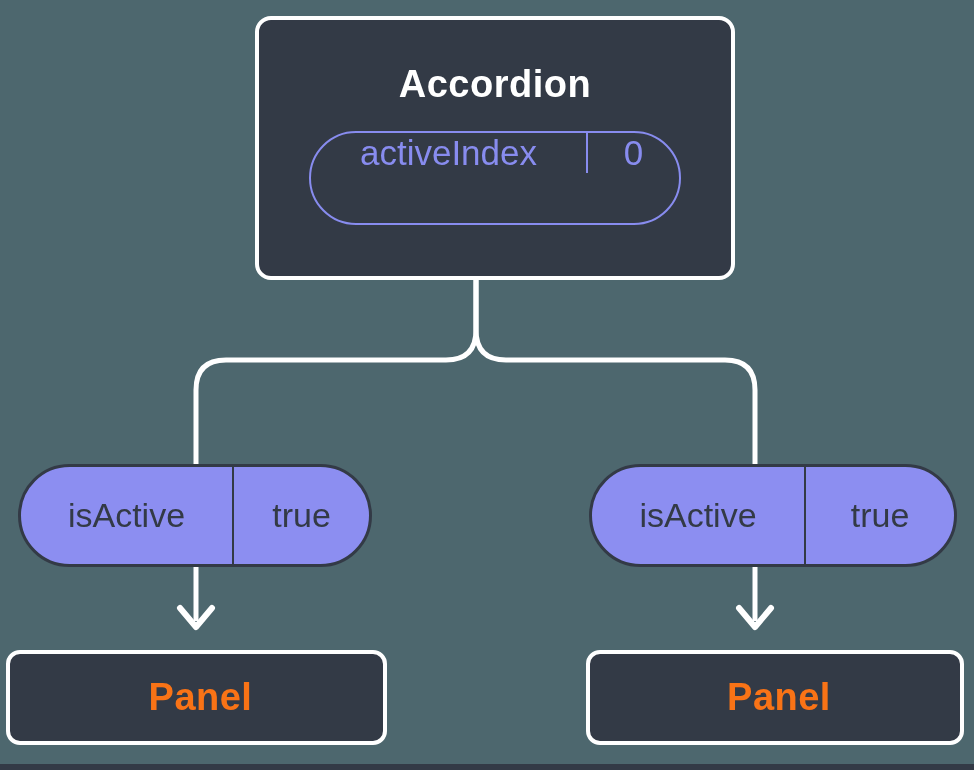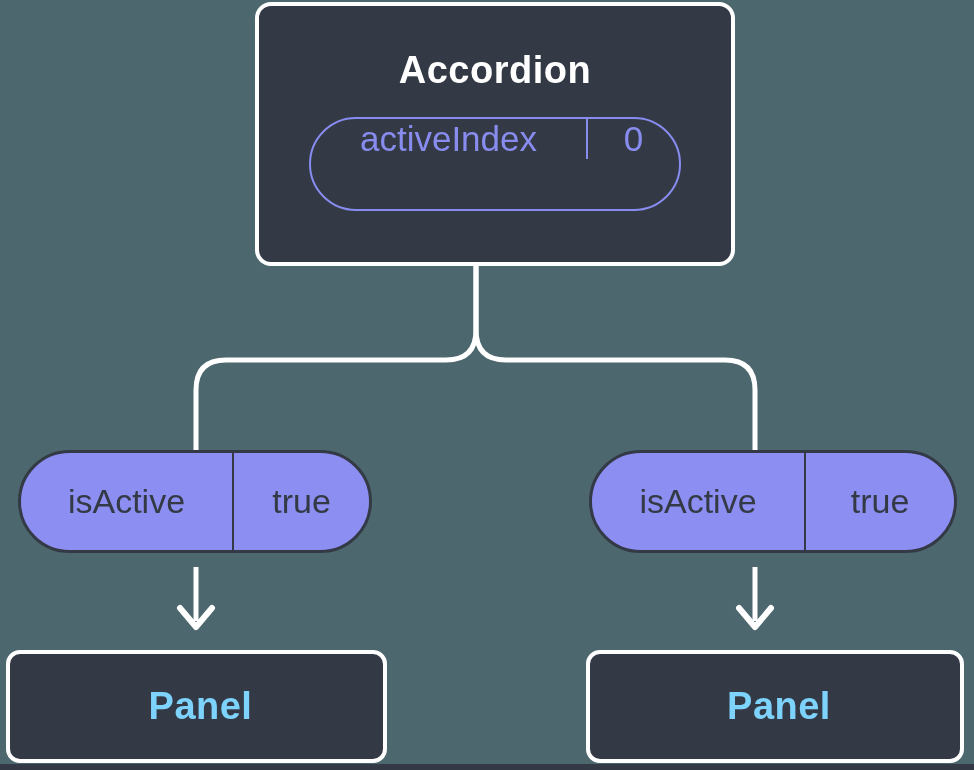--- a/index.html
+++ b/index.html
@@ -21,21 +21,21 @@
     left: 0; top: 0;
     width: 974px;
     height: 770px;
     z-index: 1;
     pointer-events: none;
   }
   
   .root-box {
     position: absolute;
     left: 255px;
-    top: 2px;
+    top: 16px;
     width: 480px;
     height: 264px;
     box-sizing: border-box;
     background: #333A46;
     border: 4px solid #FFFFFF;
     border-radius: 16px;
     z-index: 2;
     display: flex;
     flex-direction: column;
     align-items: center;
@@ -68,21 +68,21 @@
   .state-pill .name-cell {
     width: 275px;
     border-right: 2px solid #888CEF;
   }
   .state-pill .value-cell {
     flex: 1;
   }
   
   .prop-pill {
     position: absolute;
-    top: 450px;
+    top: 464px;
     height: 103px;
     box-sizing: border-box;
     background: #8C8EF1;
     border: 3px solid #333A46;
     border-radius: 52px;
     display: flex;
     align-items: stretch;
     color: #333A46;
     font-size: 34px;
     z-index: 2;
@@ -99,29 +99,29 @@
     flex: 1;
   }
   .pill-left  { left: 18px;  width: 354px; }
   .pill-left  .name-cell { width: 211px; }
   .pill-right { left: 589px; width: 368px; }
   .pill-right .name-cell { width: 212px; }
   
   .panel-box {
     position: absolute;
     top: 650px;
-    height: 113px;
+    height: 95px;
     box-sizing: border-box;
     background: #333A46;
     border: 4px solid #FFFFFF;
     border-radius: 14px;
     display: flex;
     align-items: center;
     justify-content: center;
-    color: #7dd3fc;
+    color: #f97316;
     font-size: 38px;
     font-weight: 600;
     letter-spacing: 0.5px;
     z-index: 2;
     padding-left: 8px;
   }
   .panel-left  { left: 6px;   width: 381px; }
   .panel-right { left: 586px; width: 378px; }
   
   .bottom-strip {

